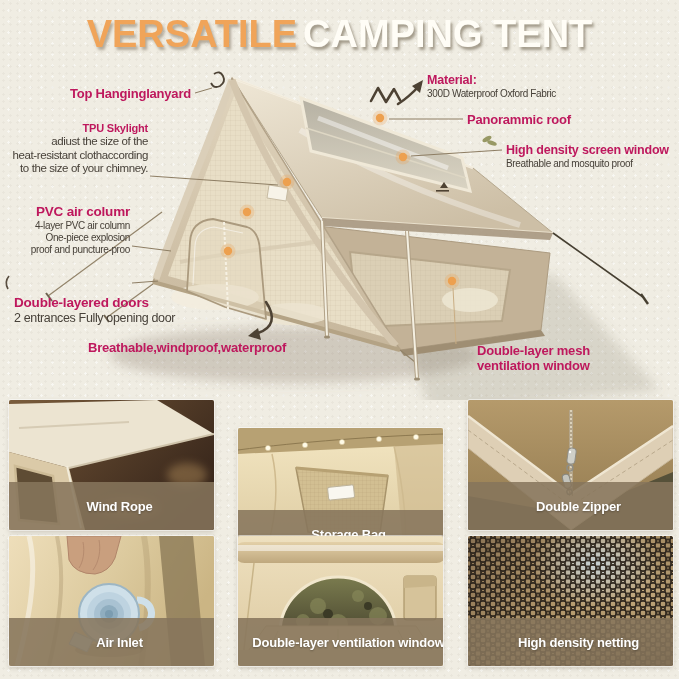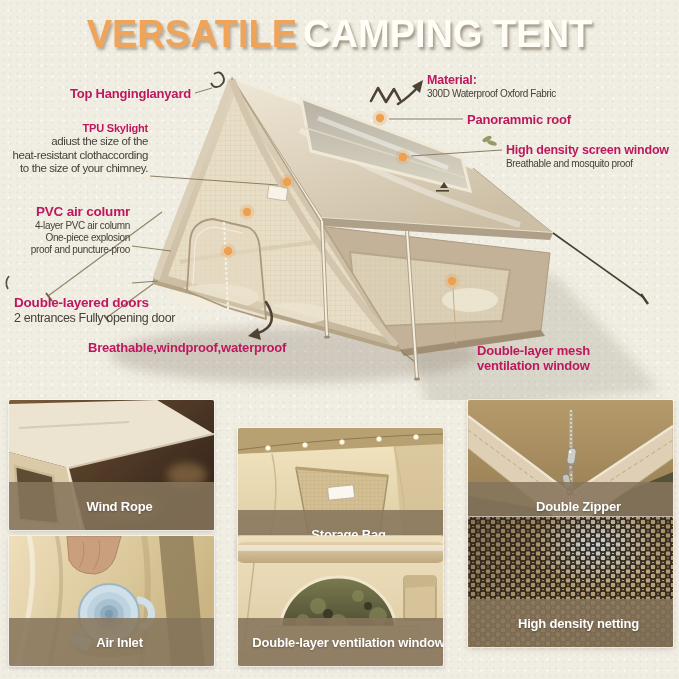--- a/index.html
+++ b/index.html
@@ -44,21 +44,21 @@
     position:absolute; width:205px; height:130px; overflow:hidden; z-index:2;
     border-radius:2px;
     box-shadow:0 0 0 1px rgba(255,255,255,0.55), 0 2px 5px rgba(90,80,60,0.25);
     background:#cbb99a;
   }
   #card-0 { left:9px;   top:400px; }
   #card-1 { left:238px; top:400px;margin-top:28px; }
   #card-2 { left:468px; top:400px; }
   #card-3 { left:9px;   top:536px; }
   #card-4 { left:238px; top:536px; }
-  #card-5 { left:468px; top:517px; }
+  #card-5 { left:468px; top:536px; }
   .card svg { position:absolute; left:0; top:0; }
   .cap {
     position:absolute; left:0; right:0; bottom:0; height:48px; z-index:4;
     background:rgba(134,117,92,0.87);
     display:flex; align-items:center; justify-content:center;padding-left:16px;
   }
   .cap span {
     color:#ffffff; font-weight:bold; font-size:13px; letter-spacing:-0.2px;
     white-space:nowrap; text-shadow:0 1px 2px rgba(0,0,0,0.3);
   }

